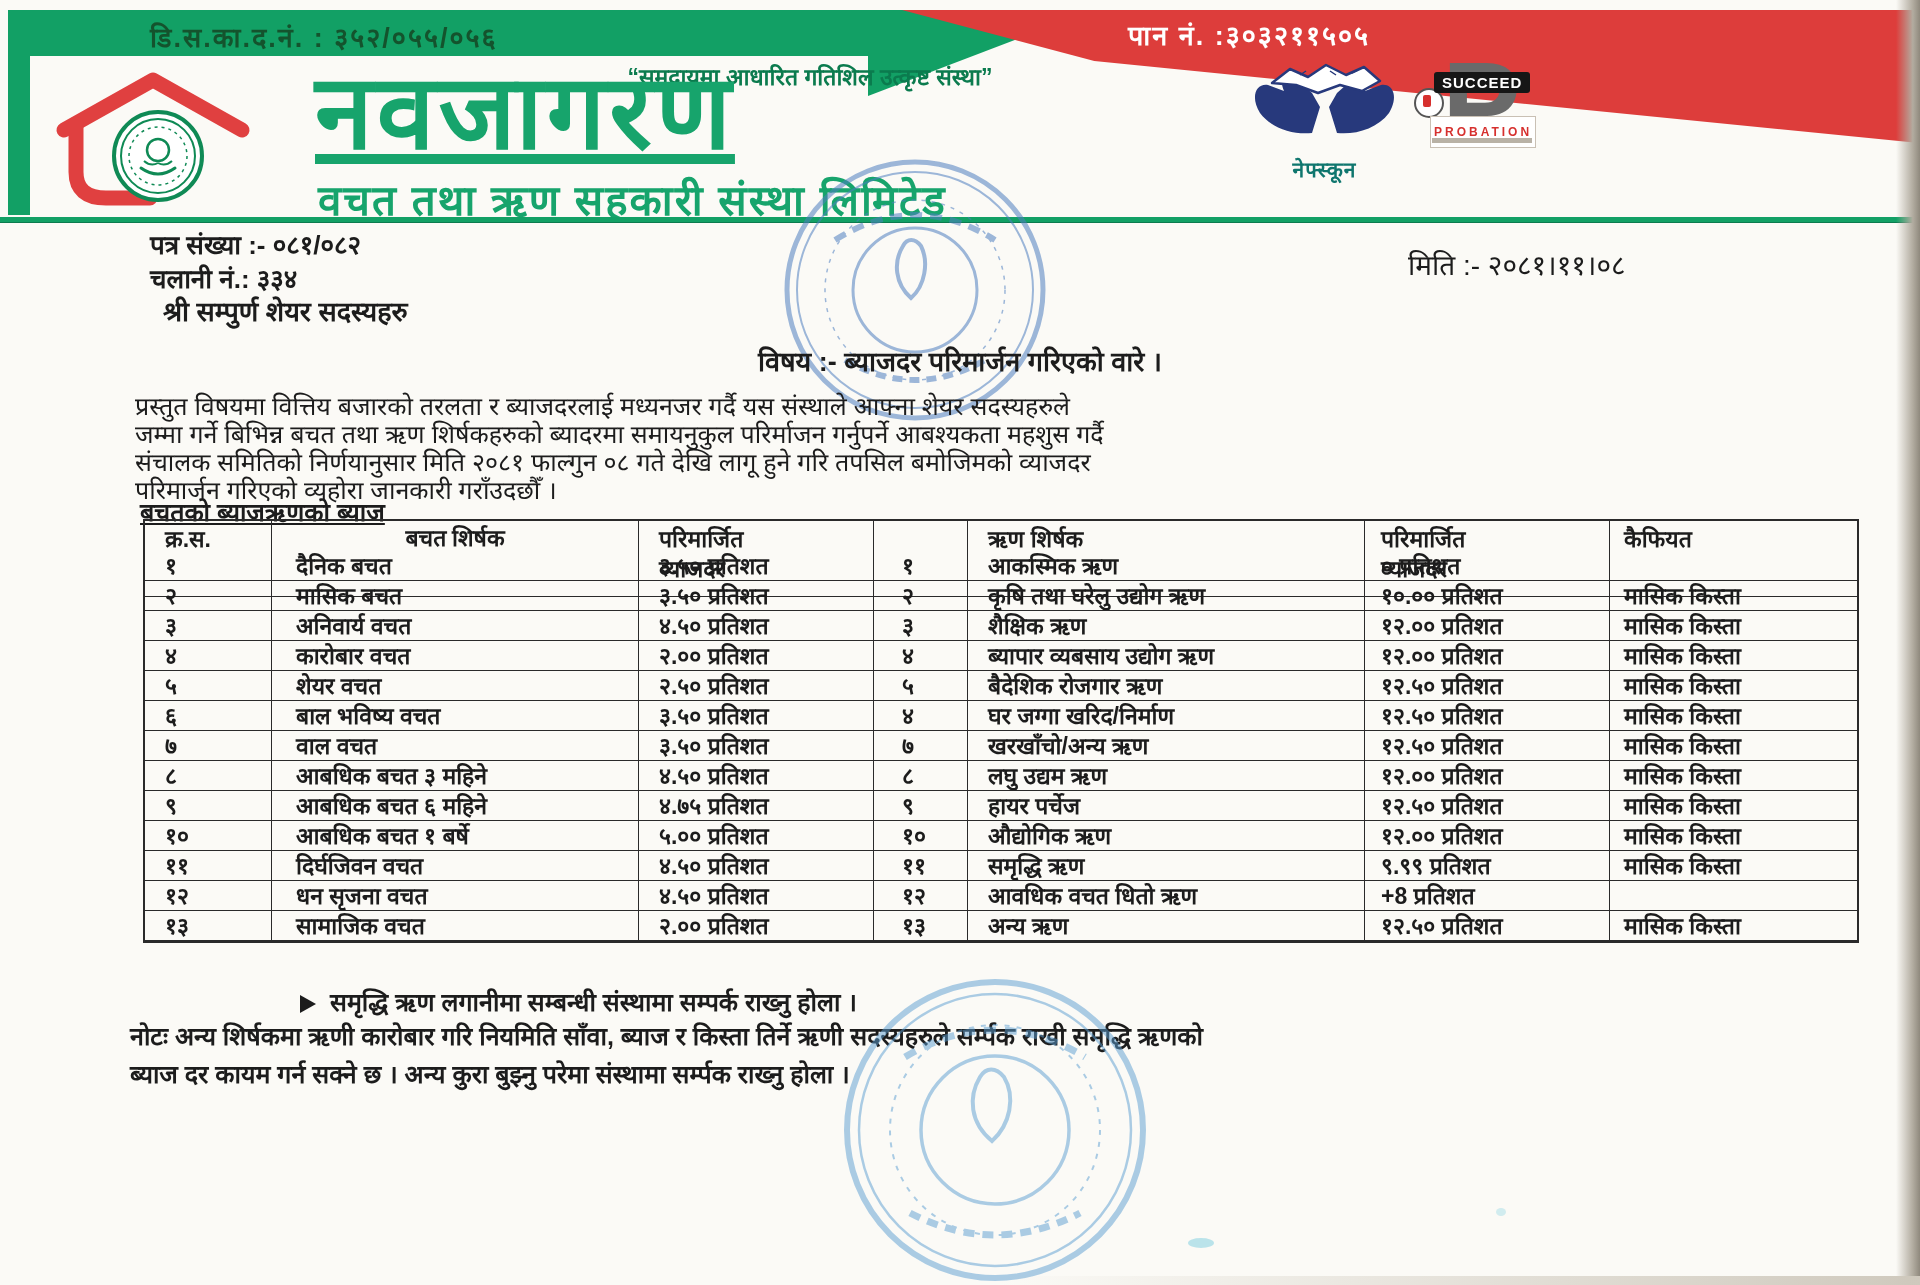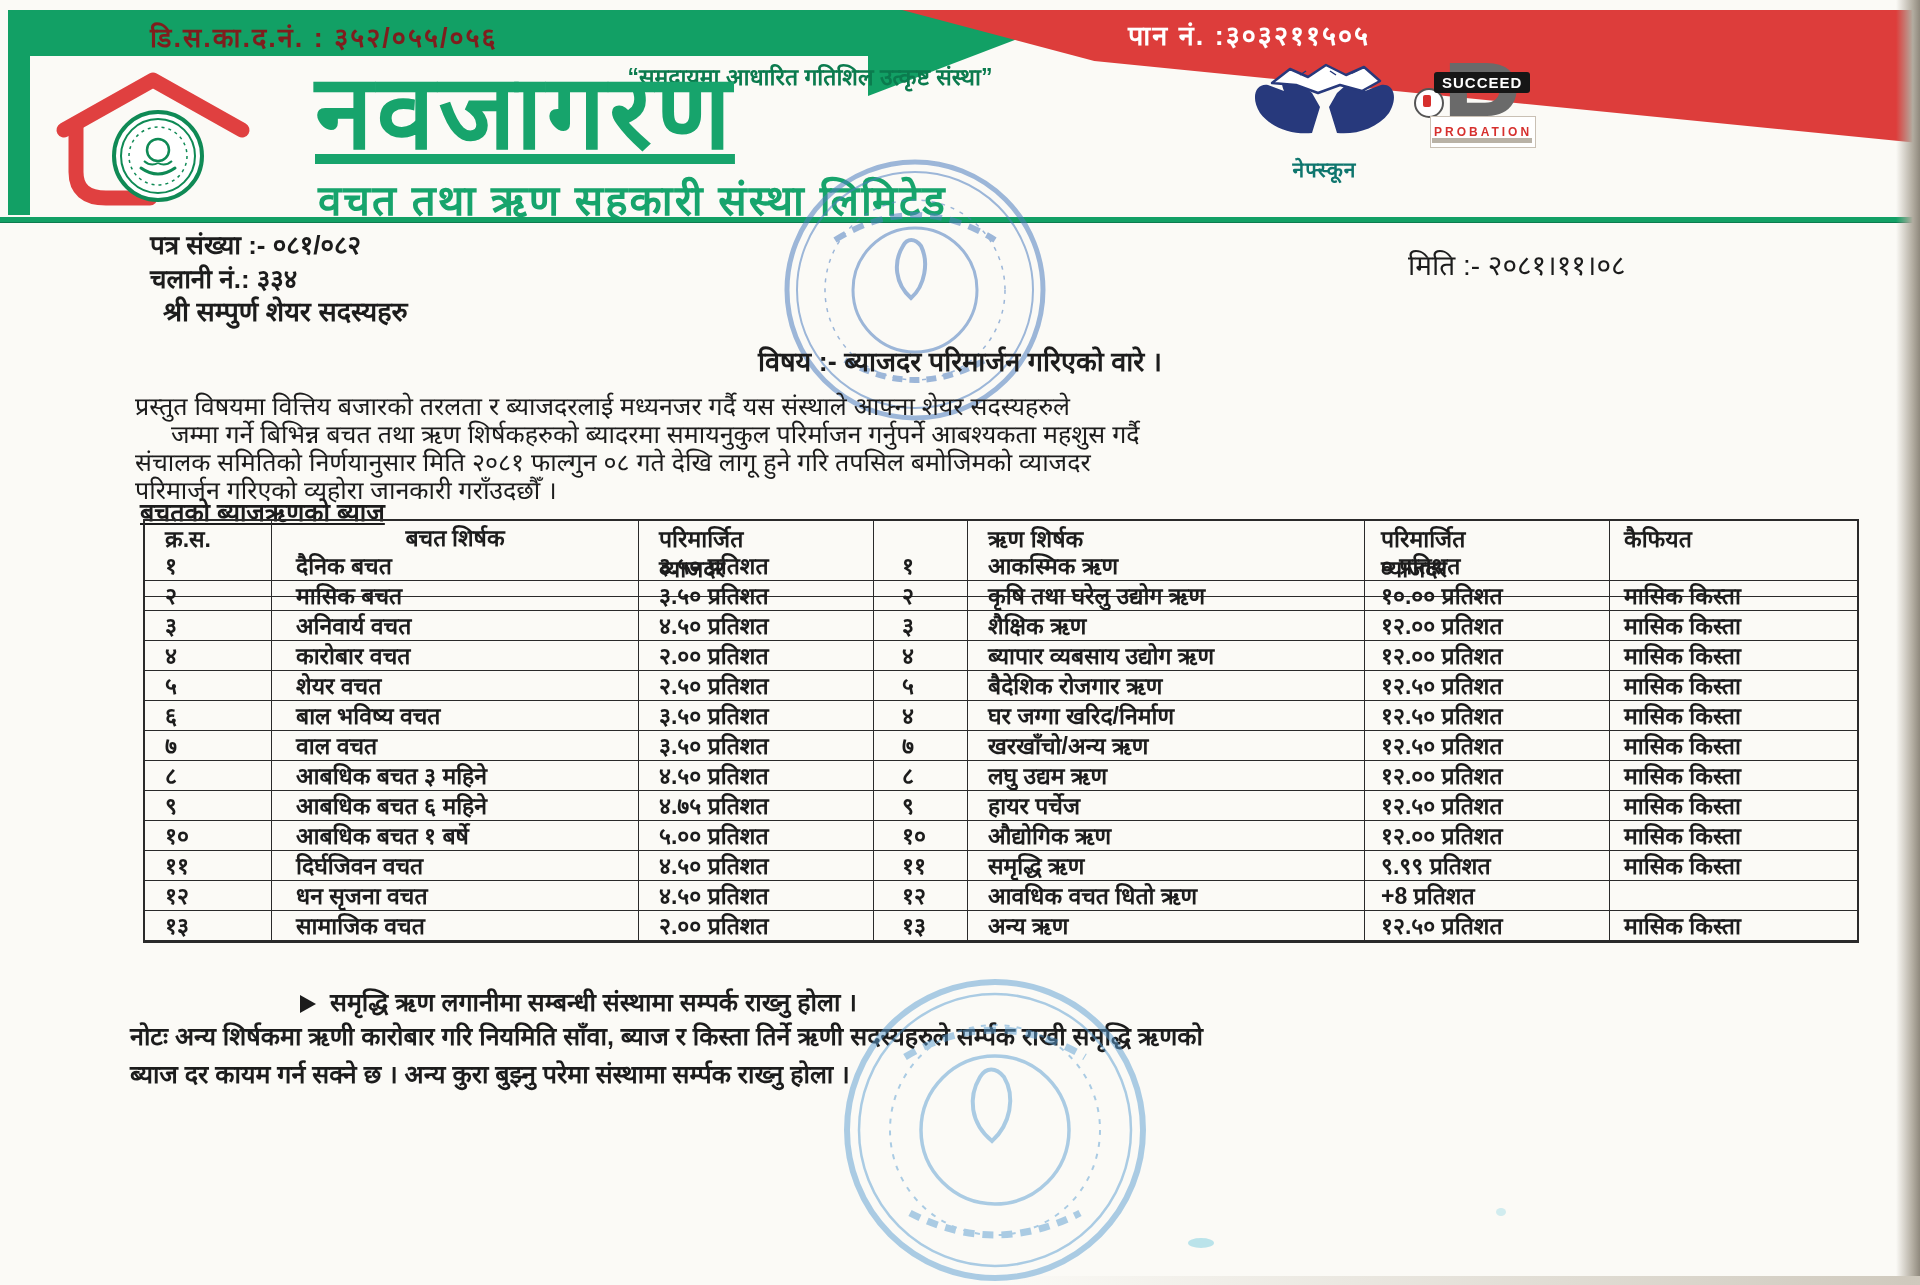--- a/index.html
+++ b/index.html
@@ -7,21 +7,21 @@
     width:1920px;height:1285px;position:relative;overflow:hidden;
     background:#fbfaf6;
     font-family:"Liberation Sans","DejaVu Sans",sans-serif;
     color:#1c1c1c;
   }
   .abs{position:absolute;}
   .nowrap{white-space:nowrap;}
 
   
   .bar-green{left:8px;top:10px;width:862px;height:46px;background:#12a065;}
-  .bar-green-text{left:150px;top:18px;color:#7f1d1d;font-size:27px;font-weight:700;letter-spacing:2px;text-align:right;}
+  .bar-green-text{left:150px;top:18px;color:#14532d;font-size:27px;font-weight:700;letter-spacing:2px;text-align:right;}
   .green-wedge{left:868px;top:10px;width:225px;height:86px;background:#12a065;
     clip-path:polygon(0 0,100% 0,0 100%);}
   .bar-red{left:902px;top:10px;width:1012px;height:138px;background:#dd3d3b;
     clip-path:polygon(0 0,100% 0,100% 96%,19% 37%);}
   .bar-red-text{left:1128px;top:16px;color:#fff;font-size:27px;font-weight:700;letter-spacing:2px;}
   .left-green-strip{left:8px;top:10px;width:22px;height:205px;background:#12a065;}
 
   
   .slogan{left:555px;top:60px;width:510px;text-align:center;color:#0b7b4e;
     font-size:23px;font-weight:700;}
@@ -34,21 +34,21 @@
 
   
   .letter-no{left:150px;top:226px;font-size:26px;font-weight:700;}
   .dispatch-no{left:150px;top:260px;font-size:26px;font-weight:700;}
   .date-line{left:1408px;top:245px;font-size:28px;font-weight:400;}
 
   .recipient{left:163px;top:292px;font-size:27px;font-weight:700;}
   .subject{left:0;top:342px;width:1920px;text-align:center;font-size:27px;font-weight:700;}
 
   .body-line{left:135px;font-size:25px;font-weight:400;}
-  .bl1{top:388px;} .bl2{top:416px;margin-left:36px;} .bl3{top:444px;} .bl4{top:472px;}
+  .bl1{top:388px;} .bl2{top:416px;} .bl3{top:444px;} .bl4{top:472px;}
 
   .section-title{left:140px;top:494px;font-size:25px;font-weight:700;
     text-decoration:underline;}
 
   
   .rate-table{
     left:143px;top:519px;width:1712px;
     display:grid;
     grid-template-columns:127px 367px 235px 94px 397px 245px 247px;
     grid-auto-rows:30px;

